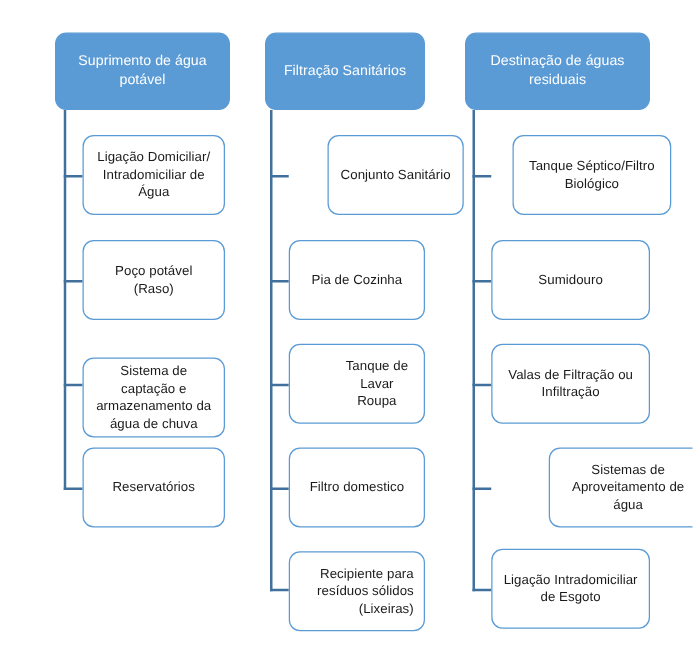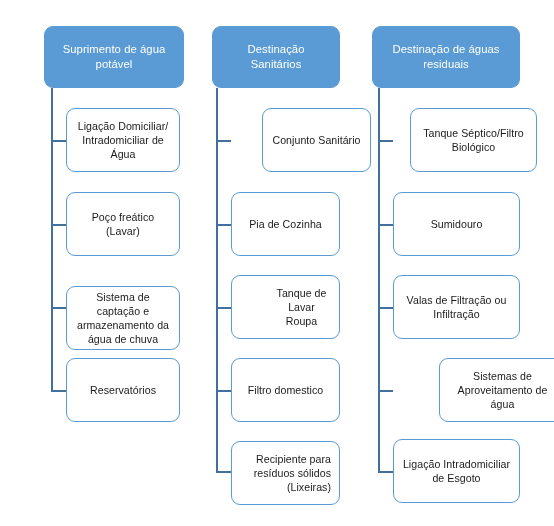--- a/index.html
+++ b/index.html
@@ -85,38 +85,38 @@
 
     <div class="stub" style="left:51px; top:140px; width:15px;"></div>
     <div class="stub" style="left:51px; top:224px; width:15px;"></div>
     <div class="stub" style="left:51px; top:307px; width:15px;"></div>
     <div class="stub" style="left:51px; top:390px; width:15px;"></div>
 
     <div class="header-box" style="left:44px; top:26px; width:140px; height:62px;">Suprimento de água potável</div>
 
     <div class="node-box" style="left:66px; top:108px; width:114px; height:64px;">Ligação Domiciliar/ Intradomiciliar de Água</div>
 
-    <div class="node-box" style="left:66px; top:192px; width:114px; height:64px;">Poço freático (Lavar)</div>
+    <div class="node-box" style="left:66px; top:192px; width:114px; height:64px;">Poço potável (Raso)</div>
 
     <div class="node-box" style="left:66px; top:286px; width:114px; height:64px;">Sistema de captação e armazenamento da água de chuva</div>
 
     <div class="node-box" style="left:66px; top:358px; width:114px; height:64px;">Reservatórios</div>
   </div>
 
   <div class="column">
 
     <div class="trunk" style="left:216px; top:88px; height:385px;"></div>
 
     <div class="stub" style="left:216px; top:140px; width:15px;"></div>
     <div class="stub" style="left:216px; top:224px; width:15px;"></div>
     <div class="stub" style="left:216px; top:307px; width:15px;"></div>
     <div class="stub" style="left:216px; top:390px; width:15px;"></div>
     <div class="stub" style="left:216px; top:471px; width:15px;"></div>
 
-    <div class="header-box" style="left:212px; top:26px; width:128px; height:62px;">Destinação Sanitários</div>
+    <div class="header-box" style="left:212px; top:26px; width:128px; height:62px;">Filtração Sanitários</div>
 
     <div class="node-box" style="left:231px; top:108px; width:109px; height:64px;margin-left:31px;">Conjunto Sanitário</div>
 
     <div class="node-box" style="left:231px; top:192px; width:109px; height:64px;">Pia de Cozinha</div>
 
     <div class="node-box" style="left:231px; top:275px; width:109px; height:64px;padding-left:40px;">Tanque de Lavar Roupa</div>
 
     <div class="node-box" style="left:231px; top:358px; width:109px; height:64px;">Filtro domestico</div>
 
     <div class="node-box" style="left:231px; top:441px; width:109px; height:64px;text-align:right;">Recipiente para resíduos sólidos (Lixeiras)</div>

